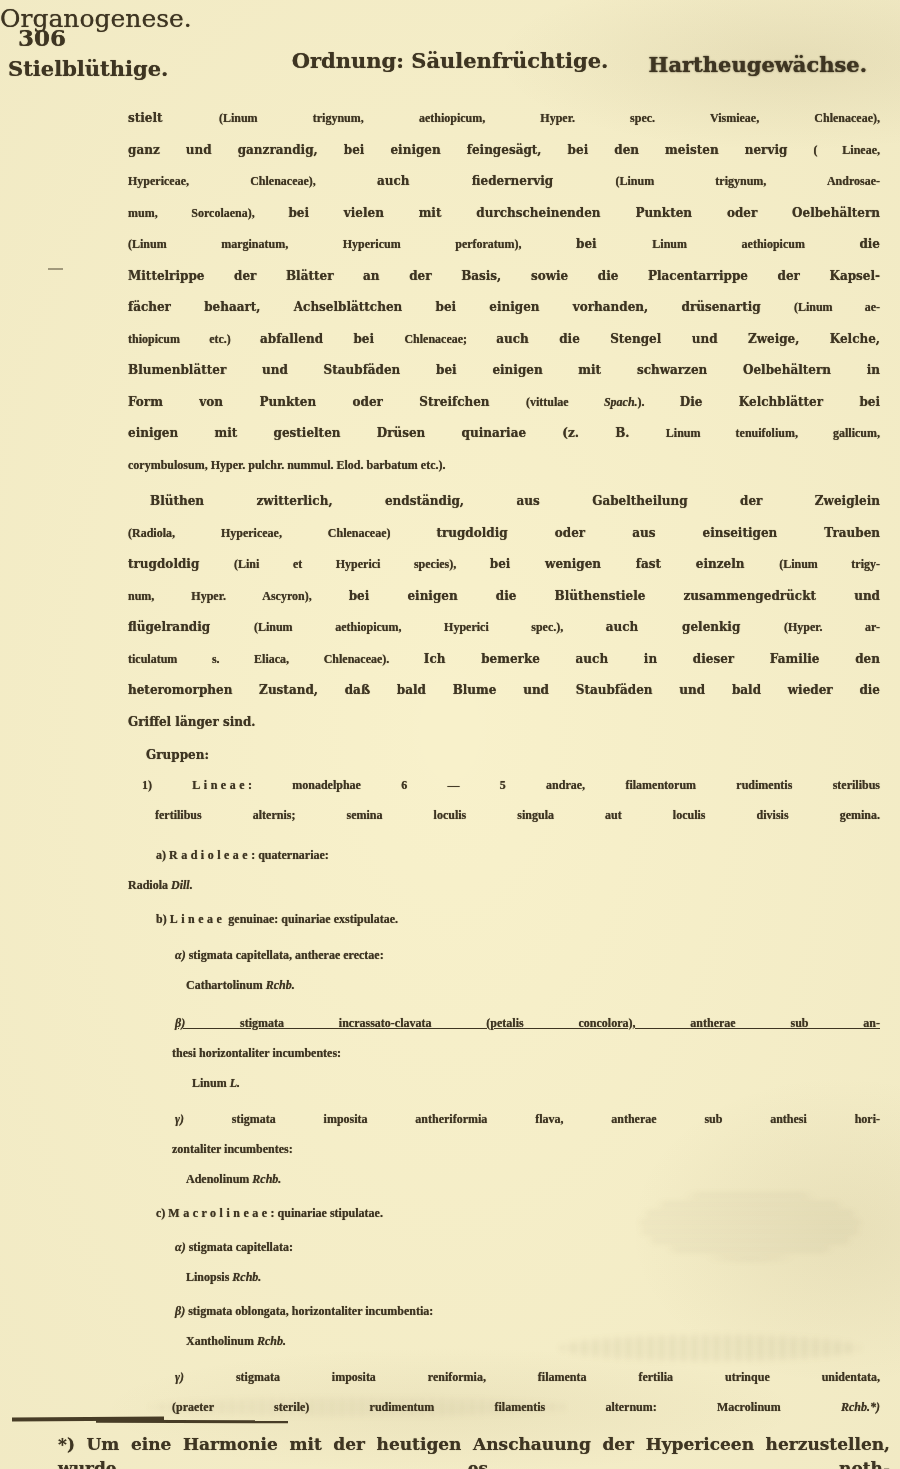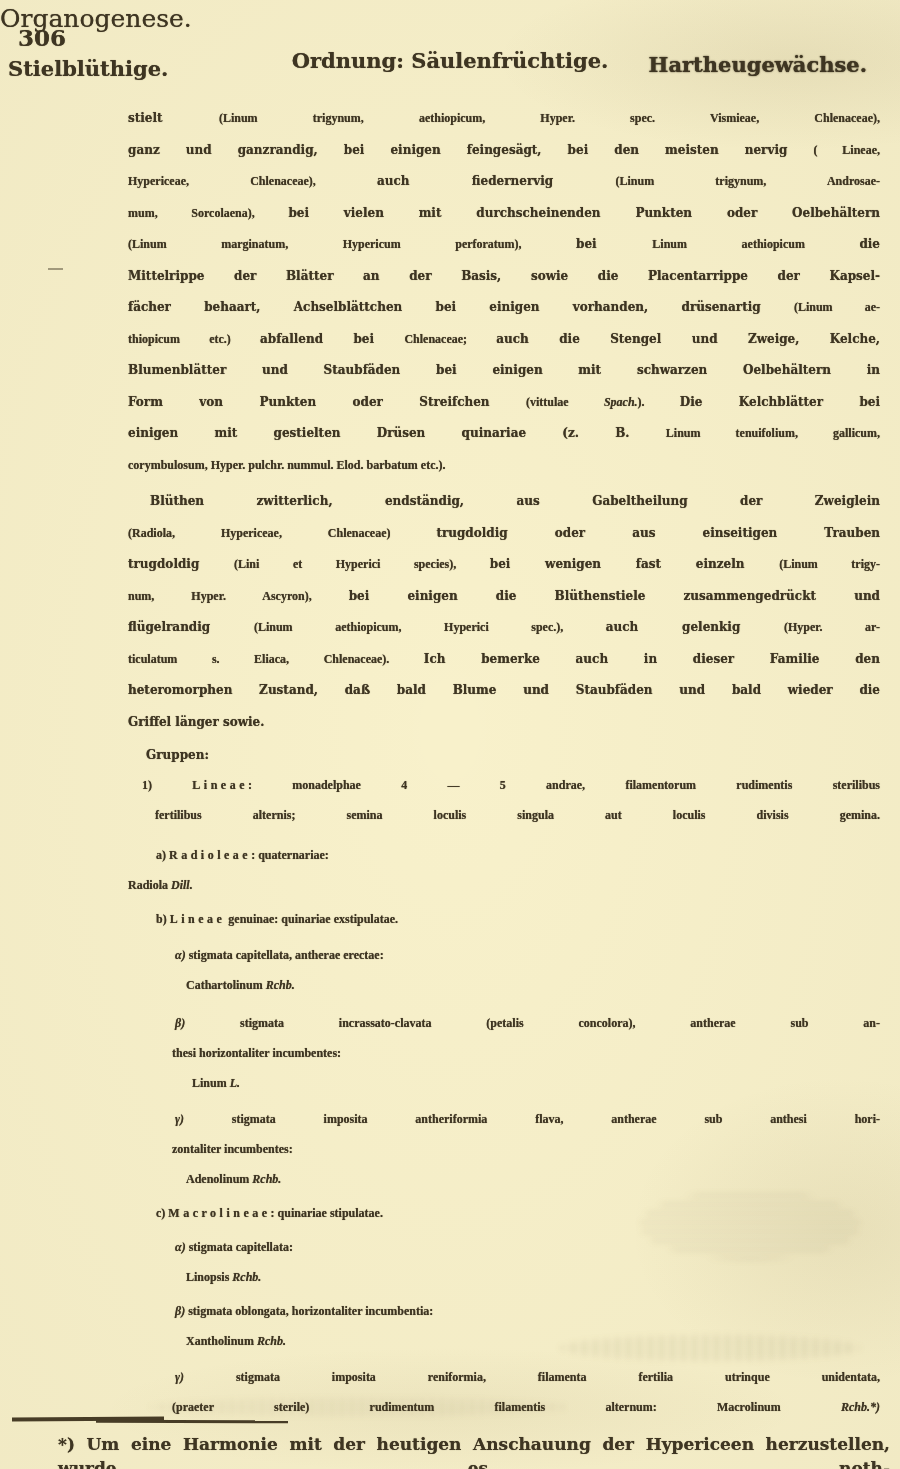--- a/index.html
+++ b/index.html
@@ -39,21 +39,21 @@
   .tb-groups .line{line-height:30px;}
   .g-head{margin-left:18px;}
   .g-item1{margin-left:14px;}
   .g-item1c{margin-left:27px;}
   .g-abc{margin-left:28px;}
   .g-sp1{}
   .g-greek{margin-left:47px;}
   .g-greekc{margin-left:44px;}
   .g-sp2{margin-left:58px;}
   .g-sp2b{margin-left:64px;}
-  .mt2{margin-top:10px;} .mt4{margin-top:4px;} .mt6{margin-top:6px;} .mt8{margin-top:8px;}
+  .mt2{margin-top:10px;} .mt4{margin-top:4px;} .mt6{margin-top:6px;} .mt8{margin-top:8px;text-decoration:underline;}
 
   
   .seg-de{font-family:"DejaVu Serif",serif;font-weight:700;}
   .seg-la{font-family:"Liberation Serif",serif;font-weight:700;}
   .seg-it{font-family:"Liberation Serif",serif;font-weight:700;font-style:italic;}
   .seg-sp{font-family:"Liberation Serif",serif;font-weight:700;letter-spacing:3.5px;}
   .seg-gk{font-family:"Liberation Serif",serif;font-weight:700;font-style:italic;}
 
   
   .fnrule1{position:absolute;left:12px;top:1417px;width:152px;height:4px;background:#473c26;transform:rotate(-.3deg);}
@@ -99,26 +99,26 @@
   </div>
 
   <div class="textblock tb-p2">
     <div class="line jz indent1"><span class="seg-de">Blüthen zwitterlich, endständig, aus Gabeltheilung der Zweiglein</span></div>
     <div class="line jz"><span class="seg-la">(Radiola, Hypericeae, Chlenaceae) </span><span class="seg-de">trugdoldig oder aus einseitigen Trauben</span></div>
     <div class="line jz"><span class="seg-de">trugdoldig </span><span class="seg-la">(Lini et Hyperici species), </span><span class="seg-de">bei wenigen fast einzeln </span><span class="seg-la">(Linum trigy-</span></div>
     <div class="line jz"><span class="seg-la">num, Hyper. Ascyron), </span><span class="seg-de">bei einigen die Blüthenstiele zusammengedrückt und</span></div>
     <div class="line jz"><span class="seg-de">flügelrandig </span><span class="seg-la">(Linum aethiopicum, Hyperici spec.), </span><span class="seg-de">auch gelenkig </span><span class="seg-la">(Hyper. ar-</span></div>
     <div class="line jz"><span class="seg-la">ticulatum s. Eliaca, Chlenaceae). </span><span class="seg-de">Ich bemerke auch in dieser Familie den</span></div>
     <div class="line jz"><span class="seg-de">heteromorphen Zustand, daß bald Blume und Staubfäden und bald wieder die</span></div>
-    <div class="line"><span class="seg-de">Griffel länger sowie.</span></div>
+    <div class="line"><span class="seg-de">Griffel länger sind.</span></div>
   </div>
 
   <div class="textblock tb-groups">
     <div class="line g-head"><span class="seg-de">Gruppen:</span></div>
-    <div class="line g-item1 jz"><span class="seg-la">1) </span><span class="seg-sp">Lineae</span><span class="seg-la">: monadelphae 4 — 5 andrae, filamentorum rudimentis sterilibus</span></div>
+    <div class="line g-item1 jz"><span class="seg-la">1) </span><span class="seg-sp">Lineae</span><span class="seg-la">: monadelphae 6 — 5 andrae, filamentorum rudimentis sterilibus</span></div>
     <div class="line g-item1c jz"><span class="seg-la">fertilibus alternis;  semina loculis singula aut loculis divisis gemina.</span></div>
     <div class="line g-abc mt2"><span class="seg-la">a) </span><span class="seg-sp">Radioleae</span><span class="seg-la">: quaternariae:</span></div>
     <div class="line g-sp1"><span class="seg-la">Radiola </span><span class="seg-it">Dill.</span></div>
     <div class="line g-abc mt4"><span class="seg-la">b) </span><span class="seg-sp">Lineae</span><span class="seg-la"> genuinae: quinariae exstipulatae.</span></div>
     <div class="line g-greek mt6"><span class="seg-gk">α) </span><span class="seg-la">stigmata capitellata, antherae erectae:</span></div>
     <div class="line g-sp2"><span class="seg-la">Cathartolinum </span><span class="seg-it">Rchb.</span></div>
     <div class="line g-greek mt8 jz"><span class="seg-gk">β) </span><span class="seg-la">stigmata incrassato-clavata (petalis concolora), antherae sub an-</span></div>
     <div class="line g-greekc"><span class="seg-la">thesi horizontaliter incumbentes:</span></div>
     <div class="line g-sp2b"><span class="seg-la">Linum </span><span class="seg-it">L.</span></div>
     <div class="line g-greek mt6 jz"><span class="seg-gk">γ) </span><span class="seg-la">stigmata imposita antheriformia flava, antherae sub anthesi hori-</span></div>

